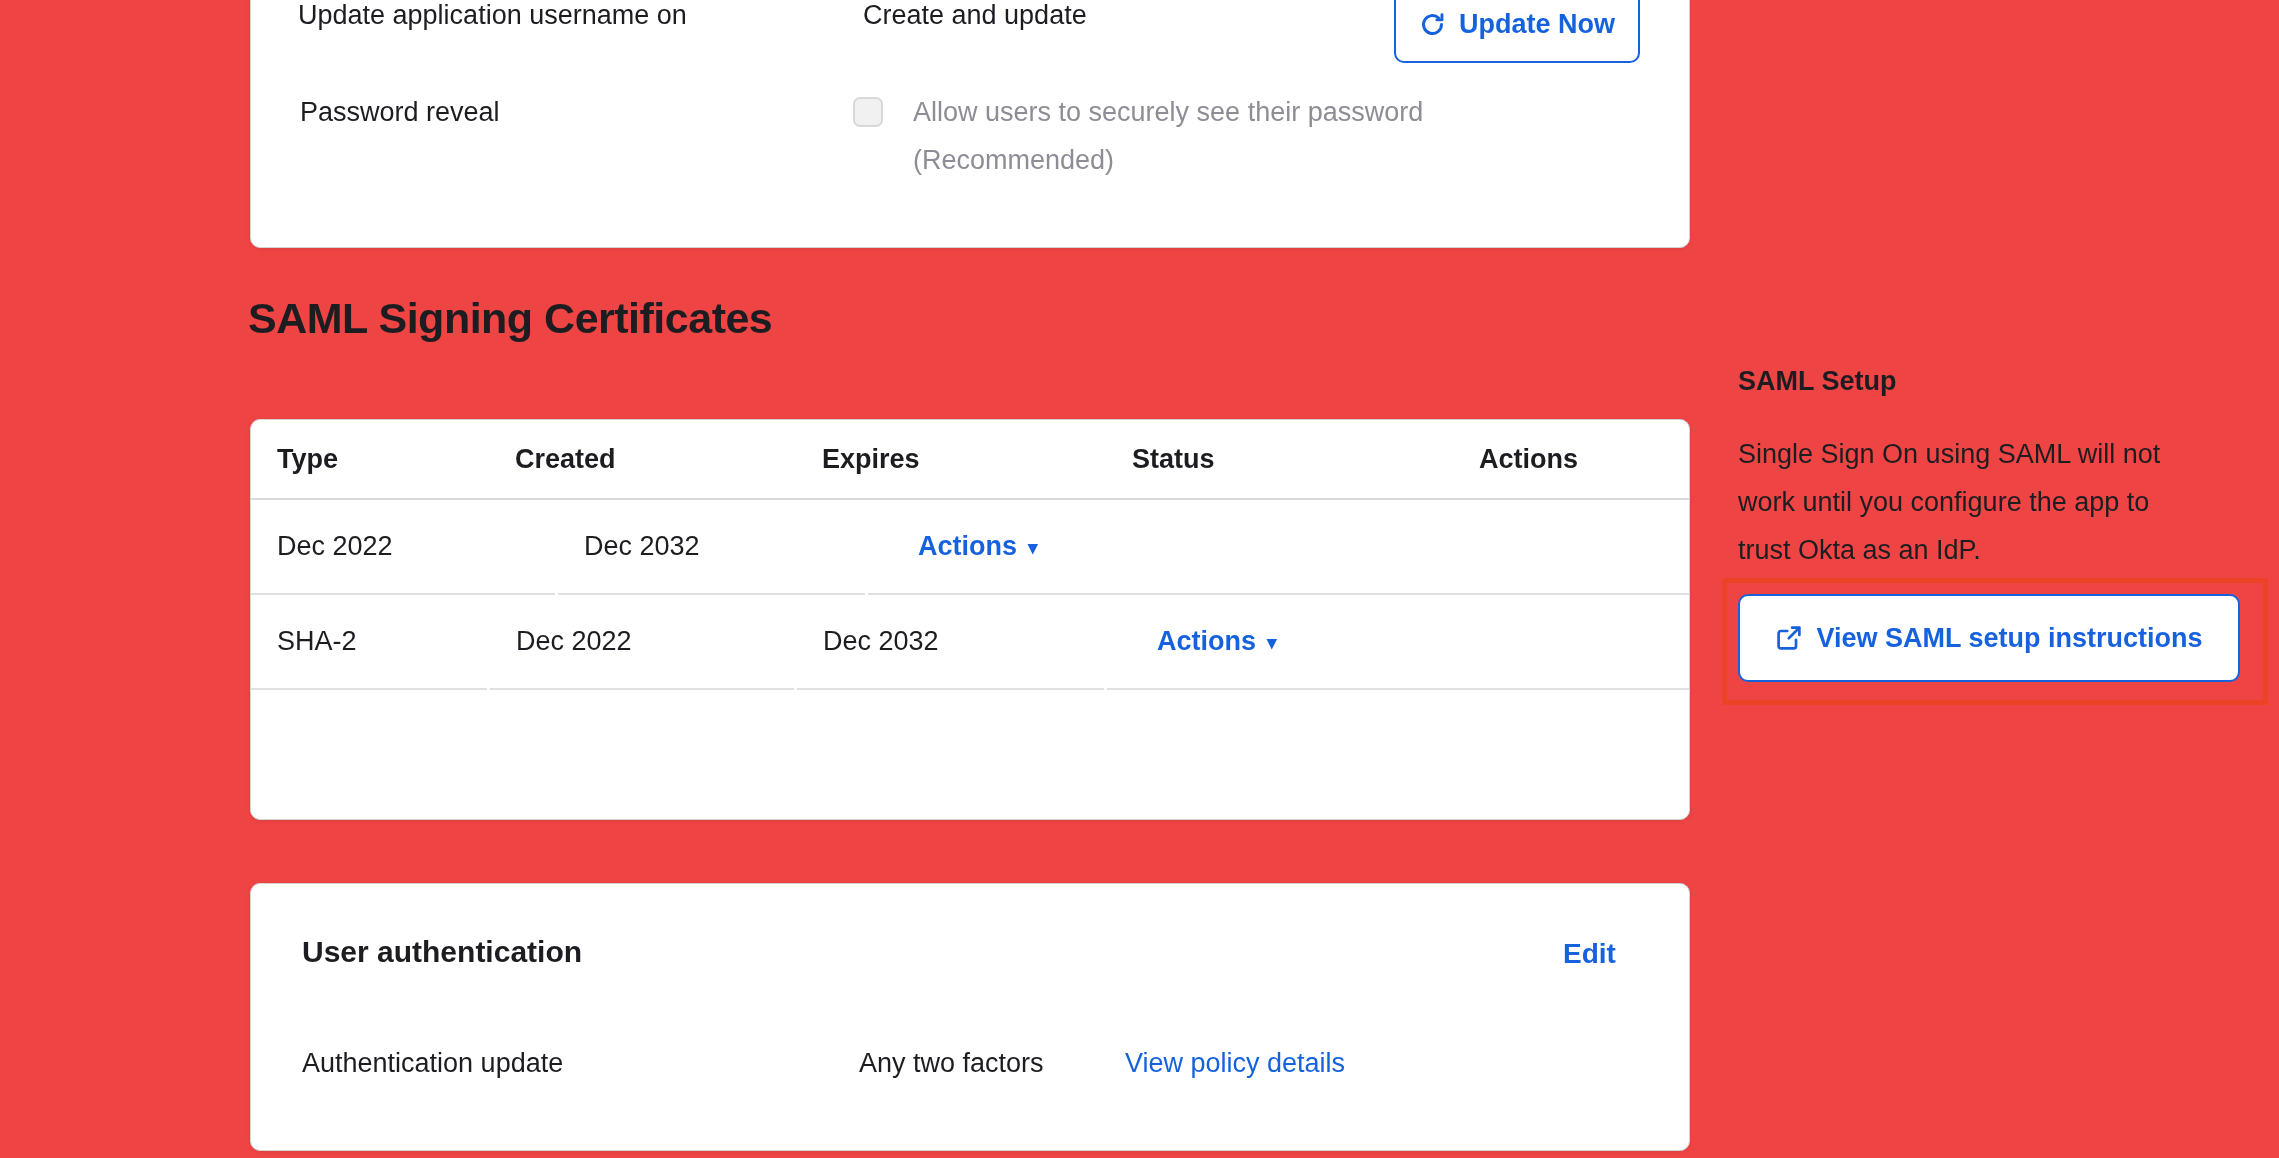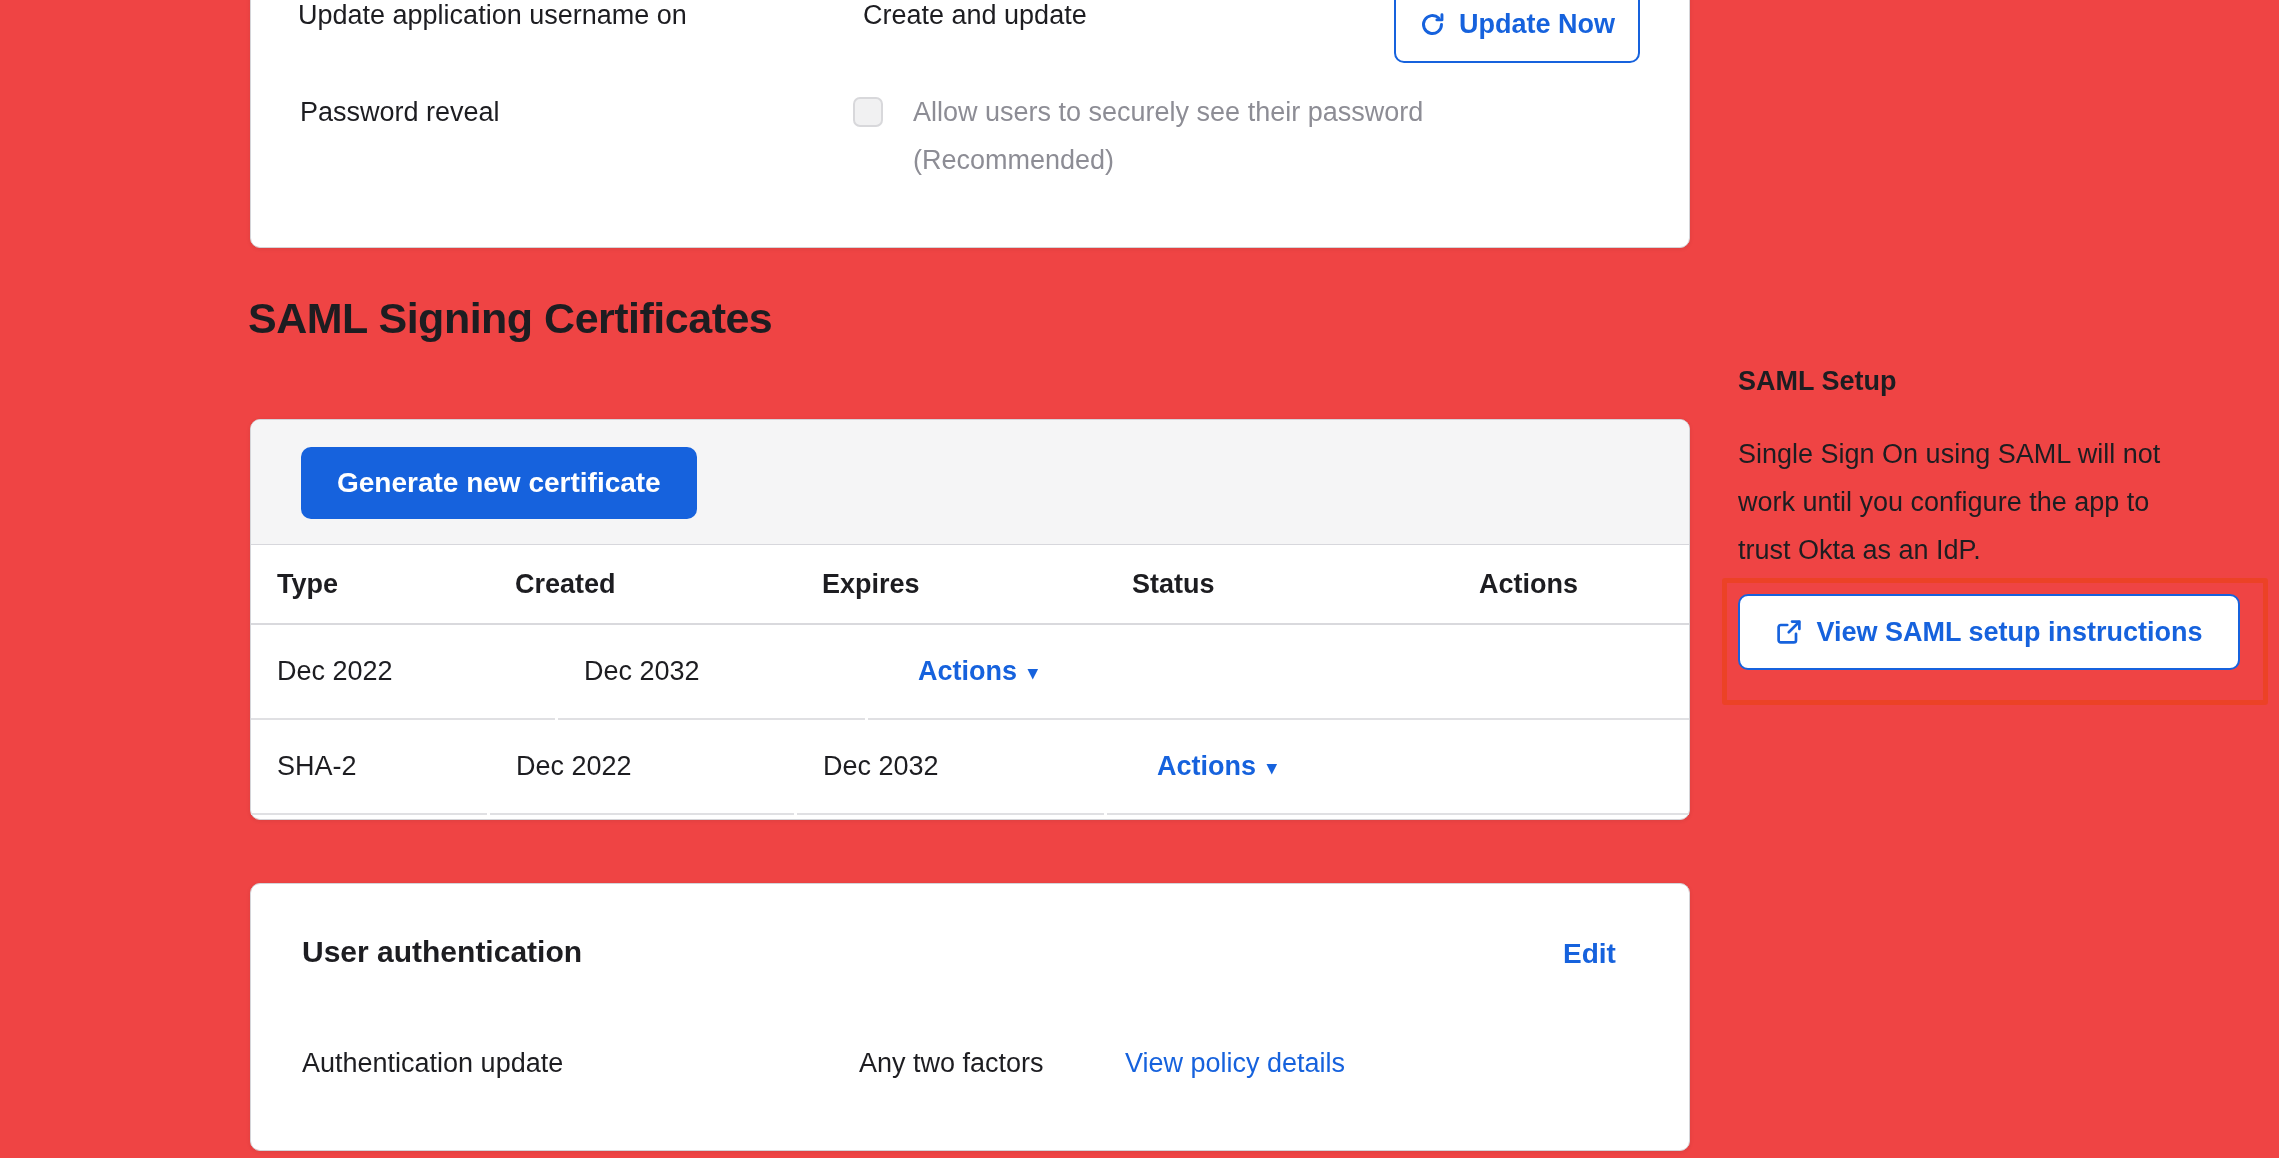--- a/index.html
+++ b/index.html
@@ -62,21 +62,21 @@
   .caret { font-size:19px; margin-left:11px; position:relative; top:1px; }
 
   
   .side-title { position:absolute; left:1738px; top:366px; font-size:27px; font-weight:bold; }
   .side-par { position:absolute; left:1738px; top:430px; width:545px; font-size:27px; line-height:48px; color:#1d1d21; }
   .side-par span { display:block; white-space:nowrap; }
   .red-box {
     position:absolute; left:1722px; top:578px; width:546px; height:127px;
     border:5px solid #ec4226; border-radius:3px; pointer-events:none;
   }
-  .saml-btn { left:1738px; top:594px; width:502px; height:76px; border-width:2px; }
+  .saml-btn { left:1738px; top:594px; width:502px; height:88px; border-width:2px; }
 
   
   .auth-panel { left:250px; top:883px; width:1440px; height:268px; }
   .h2 { position:absolute; left:51px; top:51px; font-size:30px; font-weight:bold; }
   .edit-link { position:absolute; left:1312px; top:54px; font-size:28px; font-weight:bold; color:#1662dd; cursor:pointer; }
   .link-blue { color:#1662dd; cursor:pointer; }
 </style>
 </head>
 <body>
 
@@ -98,23 +98,20 @@
 
     <span class="lbl" style="left:49px; top:134px;">Password reveal</span>
     <span class="checkbox" style="left:602px; top:136px;"></span>
     <span class="lbl lbl-gray" style="left:662px; top:134px;">Allow users to securely see their password</span>
     <span class="lbl lbl-gray" style="left:662px; top:182px;">(Recommended)</span>
   </section>
 
   <h1 class="h1">SAML Signing Certificates</h1>
 
   <section class="panel certs-panel">
-    <div class="certs-toolbar">
-      <button class="btn-primary">Generate new certificate</button>
-    </div>
 
     <div class="thead">
       <span class="cell c1">Type</span>
       <span class="cell c2">Created</span>
       <span class="cell c3">Expires</span>
       <span class="cell c4">Status</span>
       <span class="cell c5">Actions</span>
     </div>
 
     <div class="trow">

